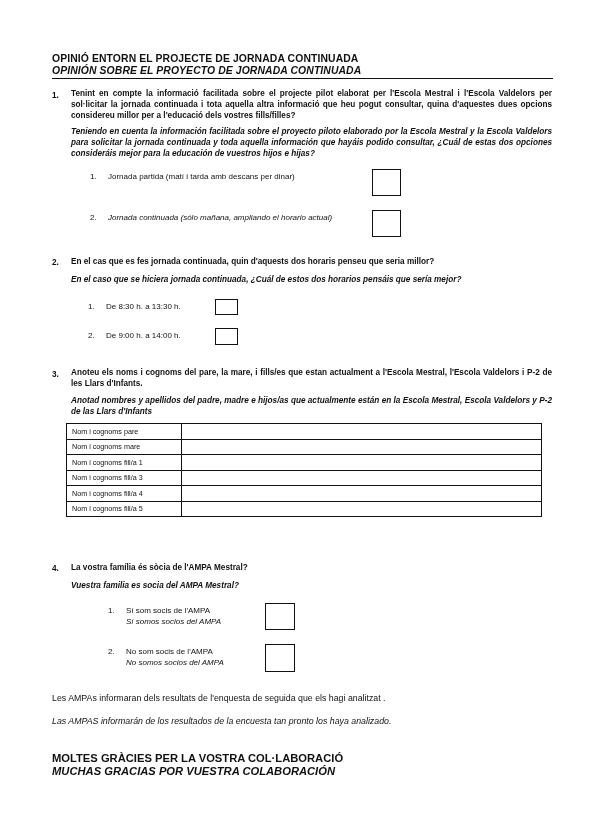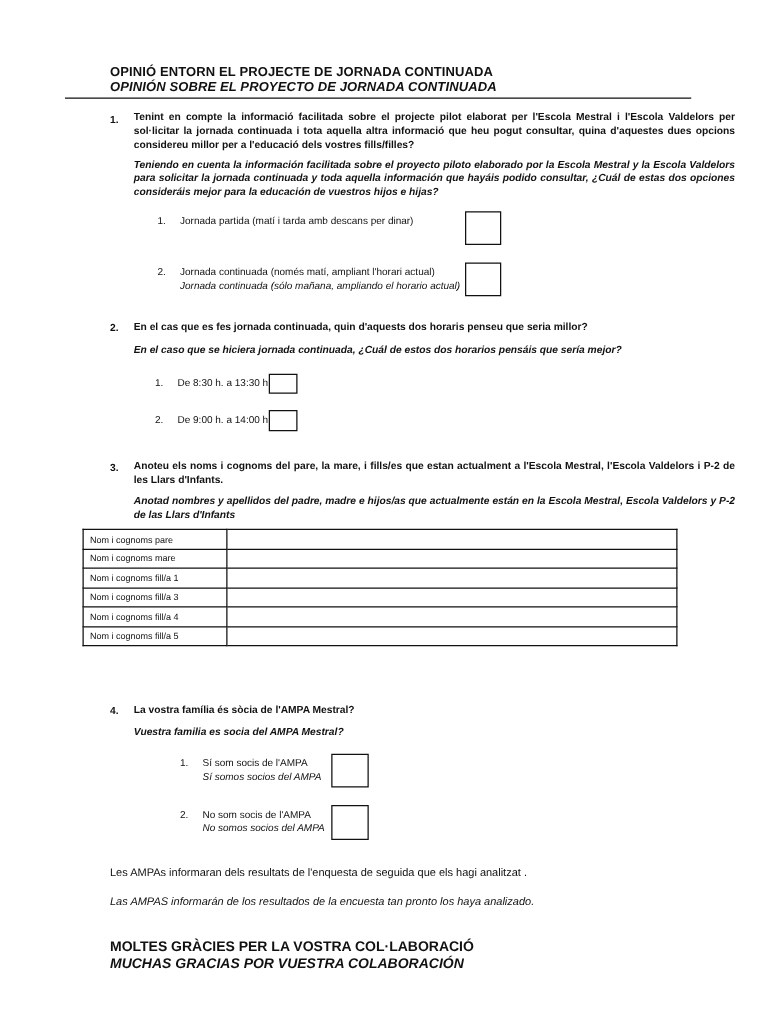--- a/index.html
+++ b/index.html
@@ -1,18 +1,18 @@
 <!DOCTYPE html>
 <html><head>
 <meta charset="utf-8">
 <style>
   html, body { margin: 0; padding: 0; background: #ffffff; }
   body { width: 616px; height: 819px; position: relative; overflow: hidden;
          font-family: "Liberation Sans", sans-serif; color: #111; }
-  .abs { position: absolute; margin-left: 36px; }
+  .abs { position: absolute; }
   .title { font-weight: bold; font-size: 10.4px; line-height: 12px; letter-spacing: 0.1px; }
   .title.it { font-style: italic; }
   .rule { position: absolute; left: 52px; width: 501px; top: 78px; height: 0; border-top: 1px solid #111; }
   .qnum { font-weight: bold; font-size: 8.2px; }
   .qtext { font-weight: bold; font-size: 8.2px; line-height: 10.8px; text-align: justify; text-align-last: auto; }
   .qtext.it { font-style: italic; }
   .opt { font-size: 8px; line-height: 10.5px; }
   .opt .es { font-style: italic; }
   .box { position: absolute; border: 1.3px solid #111; box-sizing: border-box; background: #fff; }
   table.names { position: absolute; left: 66px; top: 423px; width: 476px; border-collapse: collapse; }
@@ -35,21 +35,20 @@
 <div class="abs qtext it" style="left:71px; top:127px; width:481px;">Teniendo en cuenta la información facilitada sobre el proyecto piloto elaborado por la Escola Mestral y la Escola Valdelors para solicitar la jornada continuada y toda aquella información que hayáis podido consultar, ¿Cuál de estas dos opciones consideráis mejor para la educación de vuestros hijos e hijas?</div>
 
 <div class="abs opt" style="left:90px; top:172px;">1.</div>
 <div class="abs opt" style="left:108px; top:172px;">
   <div>Jornada partida (matí i tarda amb descans per dinar)</div>
 </div>
 <div class="box" style="left:372px; top:169px; width:29px; height:27px;"></div>
 
 <div class="abs opt" style="left:90px; top:213px;">2.</div>
 <div class="abs opt" style="left:108px; top:213px;">
-  <div>Jornada continuada (només matí, ampliant l'horari actual)</div>
   <div class="es">Jornada continuada (sólo mañana, ampliando el horario actual)</div>
 </div>
 <div class="box" style="left:372px; top:210px; width:29px; height:27px;"></div>
 
 <div class="abs qnum" style="left:52px; top:258px;">2.</div>
 <div class="abs qtext" style="left:71px; top:257px; width:481px;">En el cas que es fes jornada continuada, quin d'aquests dos horaris penseu que seria millor?</div>
 <div class="abs qtext it" style="left:71px; top:275px; width:481px;">En el caso que se hiciera jornada continuada, ¿Cuál de estos dos horarios pensáis que sería mejor?</div>
 
 <div class="abs opt" style="left:88px; top:302px;">1.</div>
 <div class="abs opt" style="left:106px; top:302px;">De 8:30 h. a 13:30 h.</div>

